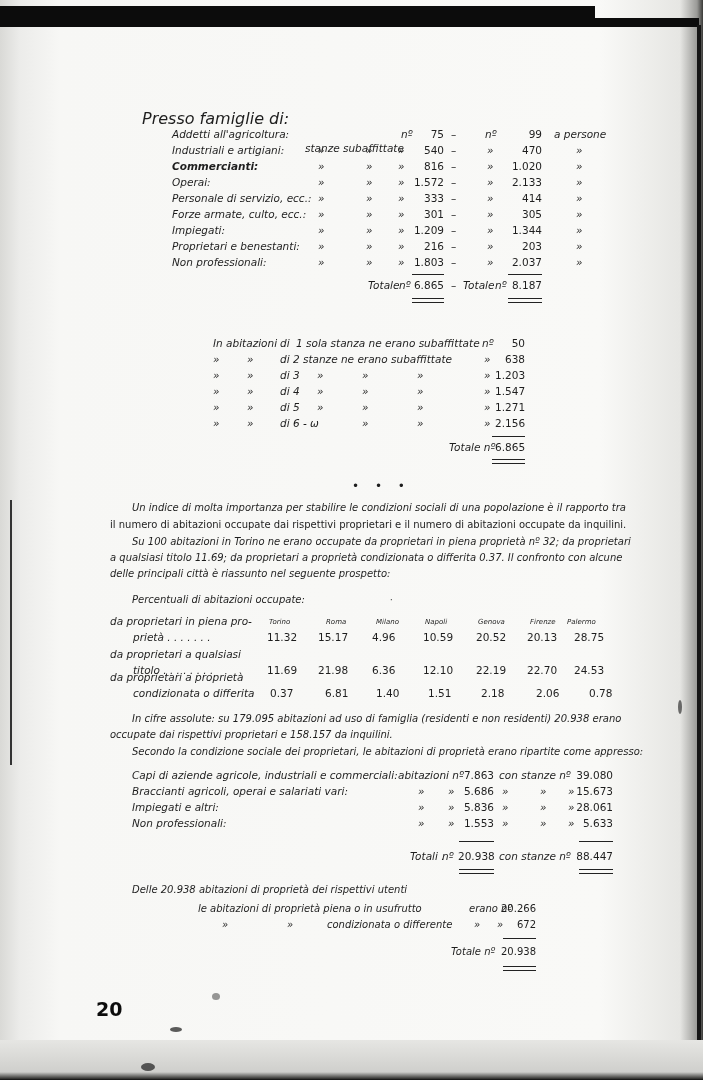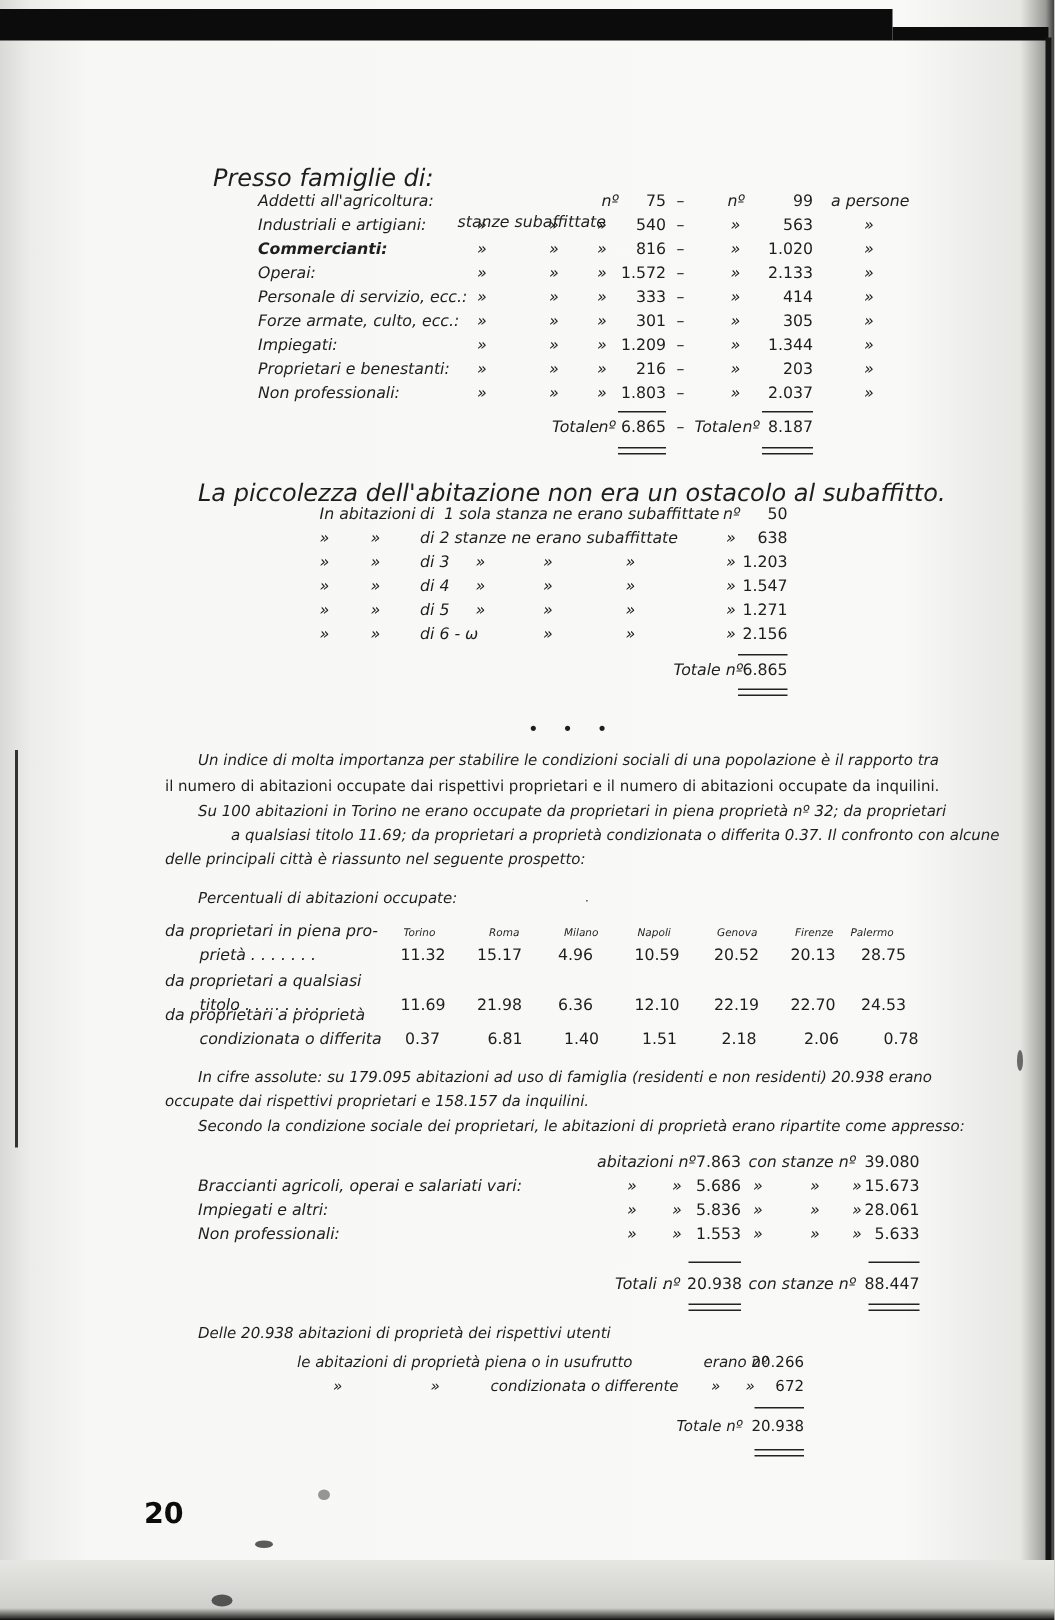--- a/index.html
+++ b/index.html
@@ -70,21 +70,21 @@
     </div>
 
     <div class="row it" style="left:0;top:144px;width:570px;">
       <span style="left:172px;">Industriali e artigiani:</span>
       <span style="left:318px;">»</span>
       <span style="left:366px;">»</span>
       <span style="left:398px;">»</span>
       <span class="num r" style="left:412px;width:32px;">540</span>
       <span class="num" style="left:451px;">–</span>
       <span style="left:487px;">»</span>
-      <span class="num r" style="left:505px;width:37px;">563</span>
+      <span class="num r" style="left:505px;width:37px;">470</span>
       <span style="left:576px;">»</span>
     </div>
     <div class="row it" style="left:0;top:160px;width:703px;">
       <span style="left:172px;font-weight:bold;">Commercianti:</span>
       <span style="left:318px;">»</span>
       <span style="left:366px;">»</span>
       <span style="left:398px;">»</span>
       <span class="num r" style="left:412px;width:32px;">816</span>
       <span class="num" style="left:451px;">–</span>
       <span style="left:487px;">»</span>
@@ -167,21 +167,20 @@
       <span class="num r" style="left:412px;width:32px;">6.865</span>
       <span class="num" style="left:451px;">–</span>
       <span style="left:463px;">Totale</span>
       <span style="left:495px;">nº</span>
       <span class="num r" style="left:505px;width:37px;">8.187</span>
     </div>
     <div class="ddouble" style="left:412px;top:298px;width:32px;"></div>
     <div class="ddouble" style="left:508px;top:298px;width:34px;"></div>
   </div>
 
-  <div class="abs it t11" style="left:132px;top:319px;">La piccolezza dell'abitazione non era un ostacolo al subaffitto.</div>
   <div>
     <div class="row it" style="left:0;top:337px;width:703px;">
       <span style="left:213px;">In abitazioni</span>
       <span style="left:280px;">di</span>
       <span style="left:296px;">1 sola stanza ne erano subaffittate</span>
       <span style="left:482px;">nº</span>
       <span class="num r" style="left:495px;width:30px;">50</span>
     </div>
     <div class="row it" style="left:0;top:353px;width:703px;">
       <span style="left:213px;">»</span>
@@ -236,21 +235,21 @@
     </div>
     <div class="ddouble" style="left:492px;top:459px;width:33px;"></div>
   </div>
 
   <div class="dots" style="left:352px;top:479px;">• • •</div>
 
   <div>
     <div class="abs it t10" style="left:132px;top:502px;">Un indice di molta importanza per stabilire le condizioni sociali di una popolazione è il rapporto tra</div>
     <div class="abs t10" style="left:110px;top:519px;">il numero di abitazioni occupate dai rispettivi proprietari e il numero di abitazioni occupate da inquilini.</div>
     <div class="abs it t10" style="left:132px;top:536px;">Su 100 abitazioni in Torino ne erano occupate da proprietari in piena proprietà nº 32; da proprietari</div>
-    <div class="abs it t10" style="left:110px;top:552px;margin-left:44px;">a qualsiasi titolo 11.69; da proprietari a proprietà condizionata o differita 0.37. Il confronto con alcune</div>
+    <div class="abs it t10" style="left:110px;top:552px;">a qualsiasi titolo 11.69; da proprietari a proprietà condizionata o differita 0.37. Il confronto con alcune</div>
     <div class="abs it t10" style="left:110px;top:568px;">delle principali città è riassunto nel seguente prospetto:</div>
   </div>
 
   <div>
     <div class="abs it t10" style="left:132px;top:594px;">Percentuali di abitazioni occupate:</div>
     <div class="abs" style="left:390px;top:596px;font-size:8px;">·</div>
 
     <div class="row it t7" style="left:0;top:618px;width:703px;font-size:7px;">
       <span style="left:269px;">Torino</span>
       <span style="left:326px;">Roma</span>
@@ -305,20 +304,21 @@
   </div>
 
   <div>
     <div class="abs it t10" style="left:132px;top:713px;">In cifre assolute: su 179.095 abitazioni ad uso di famiglia (residenti e non residenti) 20.938 erano</div>
     <div class="abs it t10" style="left:110px;top:729px;">occupate dai rispettivi proprietari e 158.157 da inquilini.</div>
     <div class="abs it t10" style="left:132px;top:746px;">Secondo la condizione sociale dei proprietari, le abitazioni di proprietà erano ripartite come appresso:</div>
   </div>
 
   <div>
     <div class="row it" style="left:0;top:769px;width:703px;">
+      <span style="left:132px;">Capi di aziende agricole, industriali e commerciali:</span>
       <span style="left:398px;">abitazioni nº</span>
       <span class="num r" style="left:458px;width:36px;">7.863</span>
       <span style="left:499px;">con stanze nº</span>
       <span class="num r" style="left:576px;width:37px;">39.080</span>
     </div>
     <div class="row it" style="left:0;top:785px;width:703px;">
       <span style="left:132px;">Braccianti agricoli, operai e salariati vari:</span>
       <span style="left:418px;">»</span>
       <span style="left:448px;">»</span>
       <span class="num r" style="left:458px;width:36px;">5.686</span>

